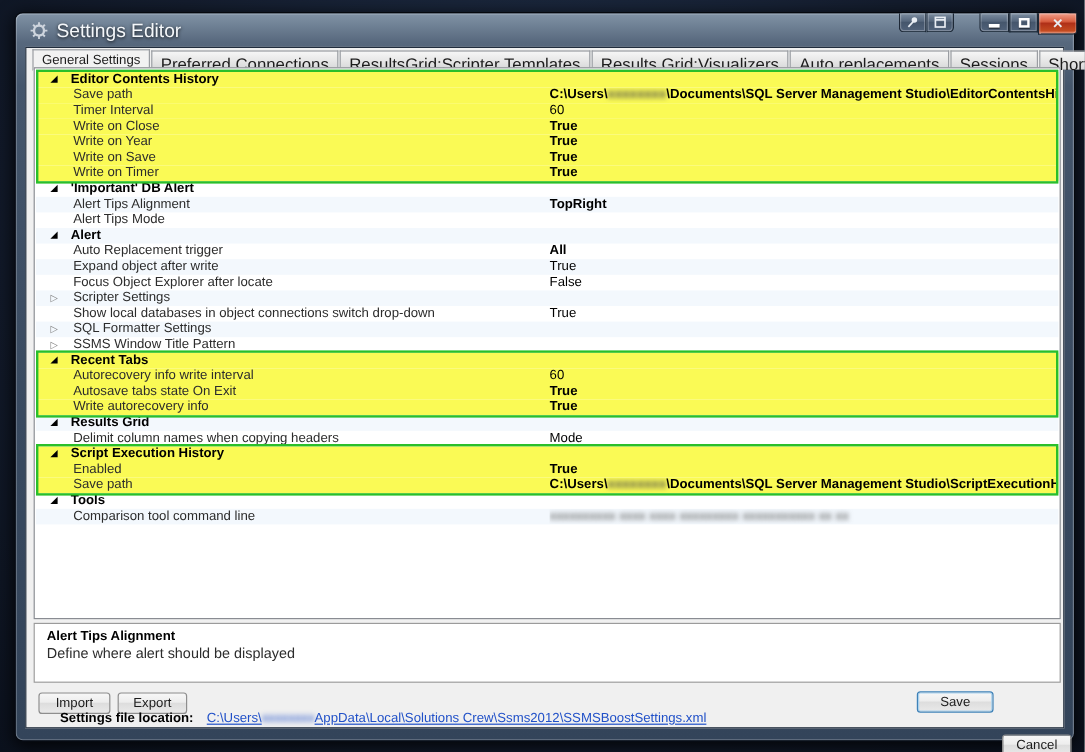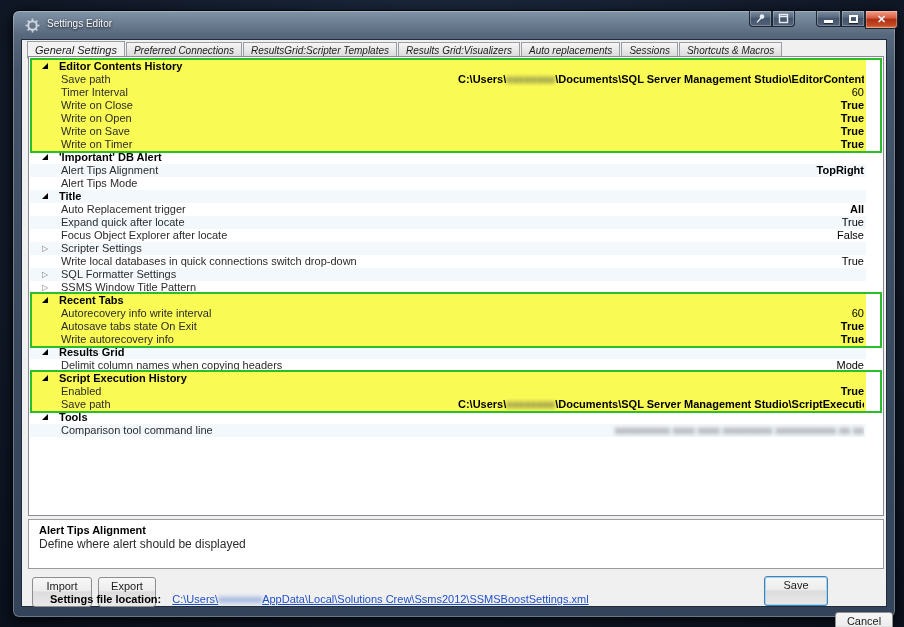--- a/index.html
+++ b/index.html
@@ -10,21 +10,21 @@
            background:radial-gradient(ellipse at 50% 30%, #20304a 0%, #141d2e 55%, #0b111d 100%); }
 
   
   .window { position:absolute; left:12px; top:10px; width:884px; height:608px;
             border-radius:7px; border:1px solid #05080e;
             background:linear-gradient(180deg,#8193a6 0%, #57687d 4%, #45566c 10%, #394a60 55%, #33445a 100%);
             box-shadow:0 3px 14px rgba(0,0,0,.85), inset 0 0 0 1px rgba(255,255,255,.28); }
 
   .titlebar { position:absolute; left:0; top:0; right:0; height:28px; }
   .app-icon { position:absolute; left:12px; top:7px; width:15px; height:15px; }
-  .title-text { position:absolute; left:34px; top:7px; font-size:10px; color:#f4f7fa;
+  .title-text { position:absolute; left:34px; top:7px; font-size:16px; color:#f4f7fa;
                 text-shadow:0 1px 3px rgba(0,0,0,.9); }
 
   .tb-group { position:absolute; top:0; display:flex; }
   .tb-btn { height:16px; border:1px solid #1d2836; border-top:none;
             background:linear-gradient(180deg,#7e8fa2,#55667c 45%,#45566c 50%,#51627a);
             box-shadow:inset 0 0 0 1px rgba(255,255,255,.25);
             display:flex; align-items:center; justify-content:center; color:#e8edf3; }
   .grp-pin { left:736px; } .grp-pin .tb-btn { width:23px; }
   .grp-pin .tb-btn:first-child { border-radius:0 0 0 4px; }
   .grp-pin .tb-btn:last-child  { border-radius:0 0 4px 0; }
@@ -36,31 +36,31 @@
                font-size:11px; font-weight:bold; }
   .dash { width:9px; height:3px; background:#fff; margin-top:6px; box-shadow:0 1px 1px rgba(0,0,0,.6); }
   .boxglyph { width:9px; height:8px; border:2px solid #fff; box-shadow:0 1px 1px rgba(0,0,0,.6); }
 
   
   .client { position:absolute; left:8px; right:8px; top:28px; bottom:10px;
             background:#f0f0f0; border:1px solid #202c3c; }
 
   
   .tabstrip { position:absolute; left:5px; top:2px; right:5px; height:17px;
-              display:flex; align-items:flex-end; border-bottom:1px solid #9a9da2;font-style:italic; }
-  .tab { font-size:10px; color:#1c1c1c; padding:2px 7px 2px 7px; margin-right:1px;
+              display:flex; align-items:flex-end; border-bottom:1px solid #9a9da2; }
+  .tab { font-size:14px; color:#1c1c1c; padding:2px 7px 2px 7px; margin-right:1px;
          border:1px solid #9a9da2; border-bottom:none; white-space:nowrap;
          background:linear-gradient(180deg,#f6f6f6,#e4e4e4 60%,#d6d7d9); height:16px; }
   .tab.selected { background:#f2f2f2; height:18px; position:relative; margin-bottom:-1px;
                   border-bottom:1px solid #f2f2f2; font-size:11px; }
 
   
   .grid { position:absolute; left:6px; top:16px; width:856px; height:460px;
           background:#fff; border:1px solid #898c92; overflow:hidden; }
-  .rows { position:absolute; left:1px; right:17px; top:3px;text-align:right; }
+  .rows { position:absolute; left:1px; right:1px; top:3px; }
   .row { position:relative; height:13px; line-height:13px; font-size:11px;
          white-space:nowrap; overflow:hidden; color:#2c2c2c; }
   .row:nth-child(odd) { background:#f3f8fd; }
   .row.hl { background:#fafa55; }
   .row .lbl { position:absolute; left:31px; top:0; }
   .row.cat .lbl { left:29px; font-weight:bold; color:#000; }
   .row .val { position:absolute; left:428px; top:0; right:2px; overflow:hidden;
               white-space:nowrap; color:#000; }
   .row .val.b { font-weight:bold; }
   .tri-exp { position:absolute; left:12px; top:3px; width:0; height:0;
@@ -69,21 +69,21 @@
   .hlbox { position:absolute; left:1px; right:1px; border:2px solid #2abf2a; pointer-events:none; }
   .redact { display:inline-block; filter:blur(2px); color:#4a4a4a; }
 
   
   .descpanel { position:absolute; left:6px; top:479px; width:856px; height:50px;
                background:#fff; border:1px solid #9b9b9b; padding:4px 10px; }
   .desc-title { font-size:11px; font-weight:bold; color:#000; }
   .desc-body  { font-size:12px; color:#2c2c2c; margin-top:1px; }
 
   
-  .btn { position:absolute; height:30px; font-size:11px; color:#1c1c1c; text-align:center;
+  .btn { position:absolute; height:18px; font-size:11px; color:#1c1c1c; text-align:center;
          line-height:16px; border:1px solid #8e8e8e; border-radius:3px;
          background:linear-gradient(180deg,#f7f7f7,#ededed 45%,#dddddd 50%,#e9e9e9); }
   .btn-import { left:10px;  top:537px; width:60px; }
   .btn-export { left:76px;  top:537px; width:58px; }
   .btn-save   { left:742px; top:536px; width:64px; border:1px solid #3f82b8;
                 box-shadow:0 0 0 1px #aad2ee inset; }
   .btn-cancel { left:813px; top:536px; width:58px;margin-top:36px; }
 
   
   .statusline { position:absolute; left:28px; top:553px; font-size:11px; white-space:nowrap; }
@@ -164,21 +164,21 @@
             </div>
             <div class="row hl">
               <span class="lbl">Timer Interval</span>
               <span class="val">60</span>
             </div>
             <div class="row hl">
               <span class="lbl">Write on Close</span>
               <span class="val b">True</span>
             </div>
             <div class="row hl">
-              <span class="lbl">Write on Open</span>
+              <span class="lbl">Write on Year</span>
               <span class="val b">True</span>
             </div>
             <div class="row hl">
               <span class="lbl">Write on Save</span>
               <span class="val b">True</span>
             </div>
             <div class="row hl">
               <span class="lbl">Write on Timer</span>
               <span class="val b">True</span>
             </div>
@@ -188,40 +188,40 @@
             </div>
             <div class="row">
               <span class="lbl">Alert Tips Alignment</span>
               <span class="val b">TopRight</span>
             </div>
             <div class="row">
               <span class="lbl">Alert Tips Mode</span>
             </div>
             <div class="row cat">
               <span class="tri-exp"></span>
-              <span class="lbl">Title</span>
+              <span class="lbl">Alert</span>
             </div>
             <div class="row">
               <span class="lbl">Auto Replacement trigger</span>
               <span class="val b">All</span>
             </div>
             <div class="row">
-              <span class="lbl">Expand quick after locate</span>
+              <span class="lbl">Expand object after write</span>
               <span class="val">True</span>
             </div>
             <div class="row">
               <span class="lbl">Focus Object Explorer after locate</span>
               <span class="val">False</span>
             </div>
             <div class="row">
               <span class="tri-col">▷</span>
               <span class="lbl">Scripter Settings</span>
             </div>
             <div class="row">
-              <span class="lbl">Write local databases in quick connections switch drop-down</span>
+              <span class="lbl">Show local databases in object connections switch drop-down</span>
               <span class="val">True</span>
             </div>
             <div class="row">
               <span class="tri-col">▷</span>
               <span class="lbl">SQL Formatter Settings</span>
             </div>
             <div class="row">
               <span class="tri-col">▷</span>
               <span class="lbl">SSMS Window Title Pattern</span>
             </div>

